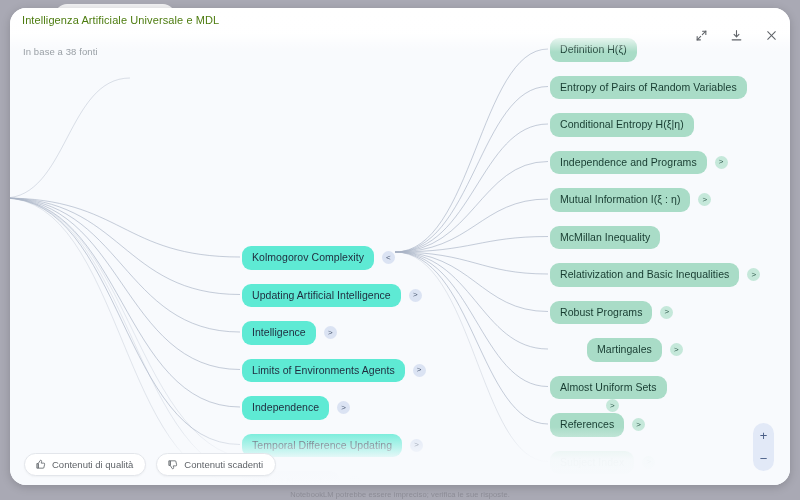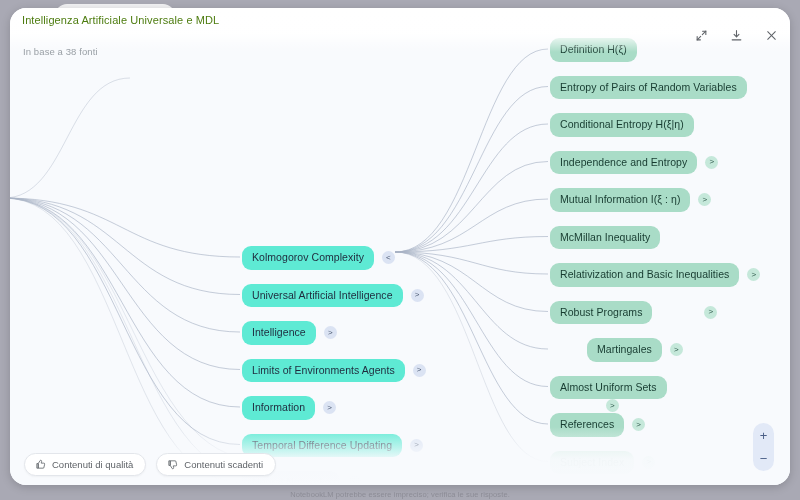--- a/index.html
+++ b/index.html
@@ -162,68 +162,68 @@
           <path d="M385,244 C462.5,244 470,416 538,416" fill="none" stroke="#aab4c6" stroke-width="0.9" opacity="0.75"></path>
           <path d="M385,244 C462.5,244 470,453.5 538,453.5" fill="none" stroke="#aab4c6" stroke-width="0.9" opacity="0.35"></path>
           <path d="M390,244 C387.5,244 387.5,244 385,244" fill="none" stroke="#aab4c6" stroke-width="0.9" opacity="0.8"></path>
         </svg>
       <div id="nodes-layer">
           <div class="node" style="left: 232px; top: 238px;">
             <div class="chip blue">Kolmogorov Complexity</div>
             <div class="toggle blue">&lt;</div>
           </div>
           <div class="node" style="left: 232px; top: 275.5px;">
-            <div class="chip blue">Universal Artificial Intelligence</div>
+            <div class="chip blue">Updating Artificial Intelligence</div>
             <div class="toggle blue">&gt;</div>
           </div>
           <div class="node" style="left: 232px; top: 313px;">
             <div class="chip blue">Intelligence</div>
             <div class="toggle blue">&gt;</div>
           </div>
           <div class="node" style="left: 232px; top: 350.5px;">
             <div class="chip blue">Limits of Environments Agents</div>
             <div class="toggle blue">&gt;</div>
           </div>
           <div class="node" style="left: 232px; top: 388px;">
-            <div class="chip blue">Information</div>
+            <div class="chip blue">Independence</div>
             <div class="toggle blue">&gt;</div>
           </div>
           <div class="node" style="left: 232px; top: 425.5px;">
             <div class="chip blue">Temporal Difference Updating</div>
             <div class="toggle blue">&gt;</div>
           </div>
           <div class="node fade" style="left: 232px; top: 463px;">
             <div class="chip blue">Neural Networks</div>
             <div class="toggle blue">&gt;</div>
           </div>
           <div class="node" style="left: 540px; top: 30px;">
             <div class="chip green">Definition H(ξ)</div>
           </div>
           <div class="node" style="left: 540px; top: 67.5px;">
             <div class="chip green">Entropy of Pairs of Random Variables</div>
           </div>
           <div class="node" style="left: 540px; top: 105px;">
             <div class="chip green">Conditional Entropy H(ξ|η)</div>
           </div>
           <div class="node" style="left: 540px; top: 142.5px;">
-            <div class="chip green">Independence and Entropy</div>
+            <div class="chip green">Independence and Programs</div>
             <div class="toggle green">&gt;</div>
           </div>
           <div class="node" style="left: 540px; top: 180px;">
             <div class="chip green">Mutual Information I(ξ : η)</div>
             <div class="toggle green">&gt;</div>
           </div>
           <div class="node" style="left: 540px; top: 217.5px;">
             <div class="chip green">McMillan Inequality</div>
           </div>
           <div class="node" style="left: 540px; top: 255px;">
             <div class="chip green">Relativization and Basic Inequalities</div>
             <div class="toggle green">&gt;</div>
           </div>
-          <div class="node" style="left: 540px; top: 292.5px; gap: 44px;">
+          <div class="node" style="left: 540px; top: 292.5px;">
             <div class="chip green">Robust Programs</div>
             <div class="toggle green">&gt;</div>
           </div>
           <div class="node" style="left: 540px; top: 330px; padding-left: 37px;">
             <div class="chip green">Martingales</div>
             <div class="toggle green">&gt;</div>
           </div>
           <div class="node" style="left: 540px; top: 367.5px; flex-direction: column;">
             <div class="chip green">Almost Uniform Sets</div>
             <div class="toggle green">&gt;</div>

